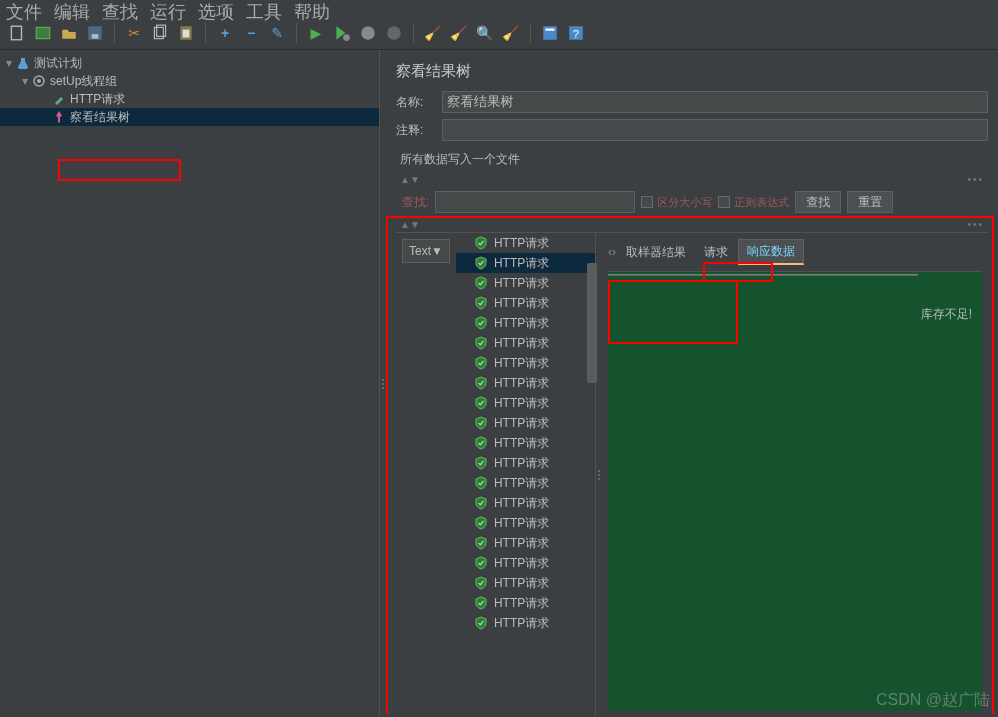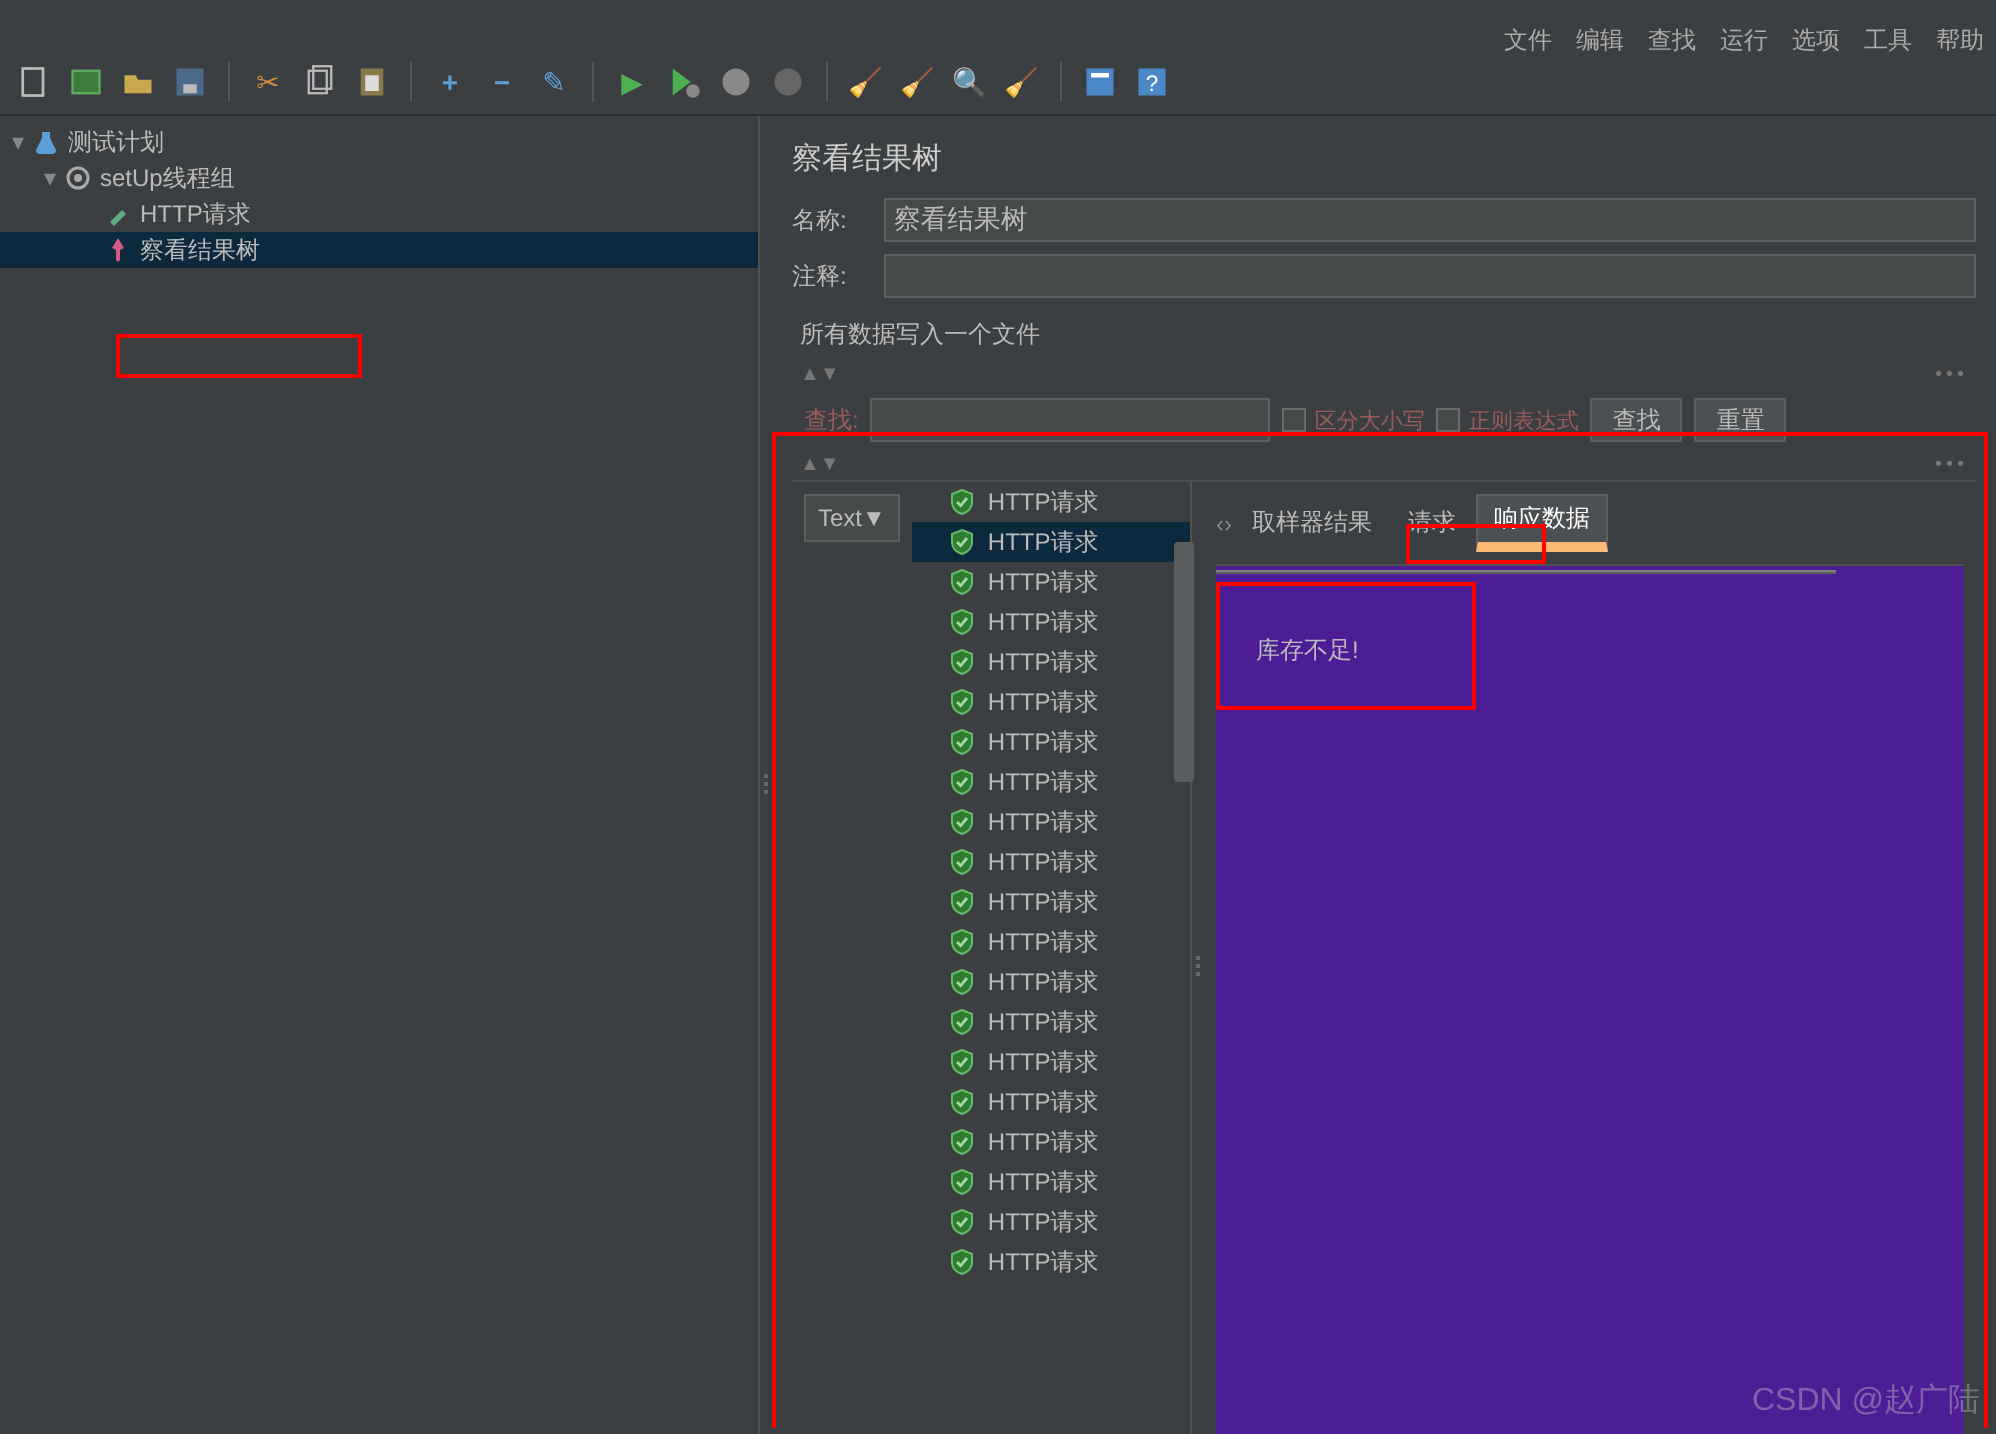--- a/index.html
+++ b/index.html
@@ -9,24 +9,23 @@
   background: #3C3F41;
   color: #BBBBBB;
   width: 998px;
   height: 717px;
   overflow: hidden;
 }
 .menubar {
   height: 16px;
   display: flex;
   gap: 12px;
-  padding: 12px 6px;
+  padding: 0 6px;
   color: #AAAAAA;
-  font-size: 12px;
-  justify-content: flex-end;
+  font-size: 18px;
 }
 .menubar span { cursor: default; }
 .toolbar {
   height: 34px;
   display: flex;
   align-items: center;
   gap: 4px;
   padding: 2px 6px;
   border-bottom: 1px solid #2B2B2B;
 }
@@ -103,29 +102,30 @@
   width: 14px; height: 14px; margin-right: 6px;
   display: inline-flex; align-items: center; justify-content: center;
 }
 .shield svg { width: 14px; height: 14px; }
 .results-right { flex: 1; display: flex; flex-direction: column; padding: 6px; }
 .tabs { display: flex; gap: 2px; align-items: center; margin-bottom: 6px; }
 .tab {
   padding: 3px 8px; color: #BBBBBB;
 }
 .tab.active { background: #4C5052; border: 1px solid #5E6060; }
-.tab.active.blue { color: #ffffff; border-bottom: 5px solid #fdba74; }
+.tab.active.blue { color: #7dd3fc; border-bottom: 2px solid #fdba74; }
 .subtabs { display: flex; gap: 2px; margin-bottom: 4px; }
 .subtab { padding: 3px 8px; color: #888; }
 .subtab.active { background: #4C5052; color: #BBBBBB; }
 .response-body {
-  flex: 1; background: #4c1d95;
+  flex: 1; background: #14532d;
   border-top: 1px solid #515151;
   padding: 20px 10px; color: #BBBBBB;
   position: relative;
+  text-align: right;
 }
 .body-hl {
   position: absolute; left: 0; top: 8px;
   width: 130px; height: 64px;
   border: 2px solid #FF0000;
 }
 .stray-line {
   position: absolute; left: 0; top: 2px; width: 310px; height: 2px;
   border-top: 1px solid #808080; border-bottom: 1px solid #606060;
 }

